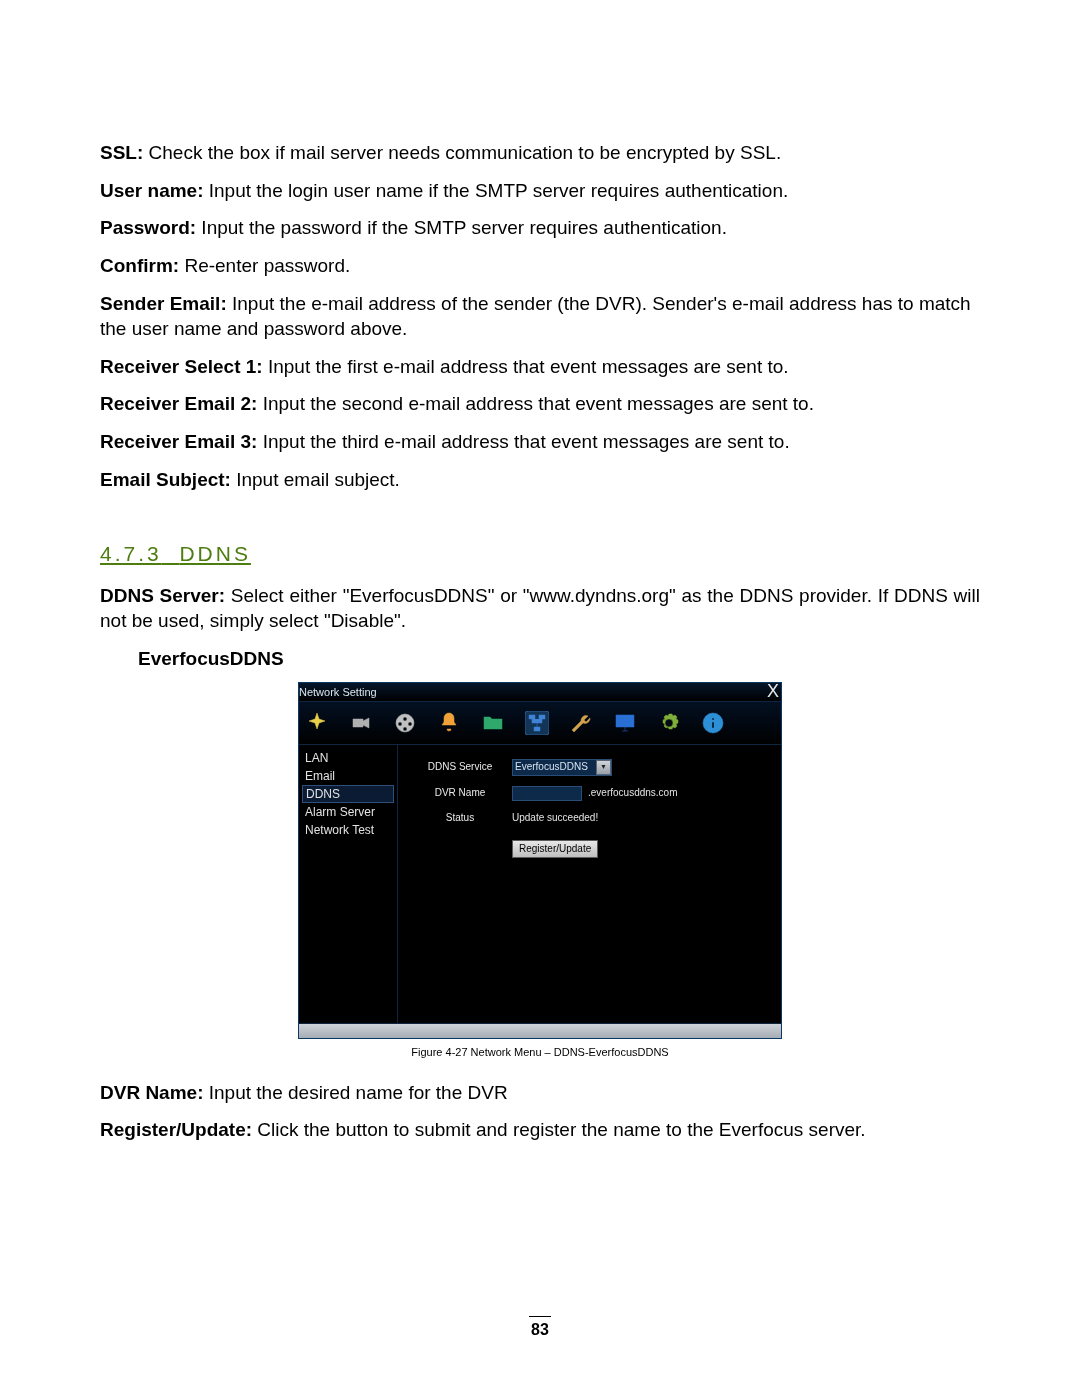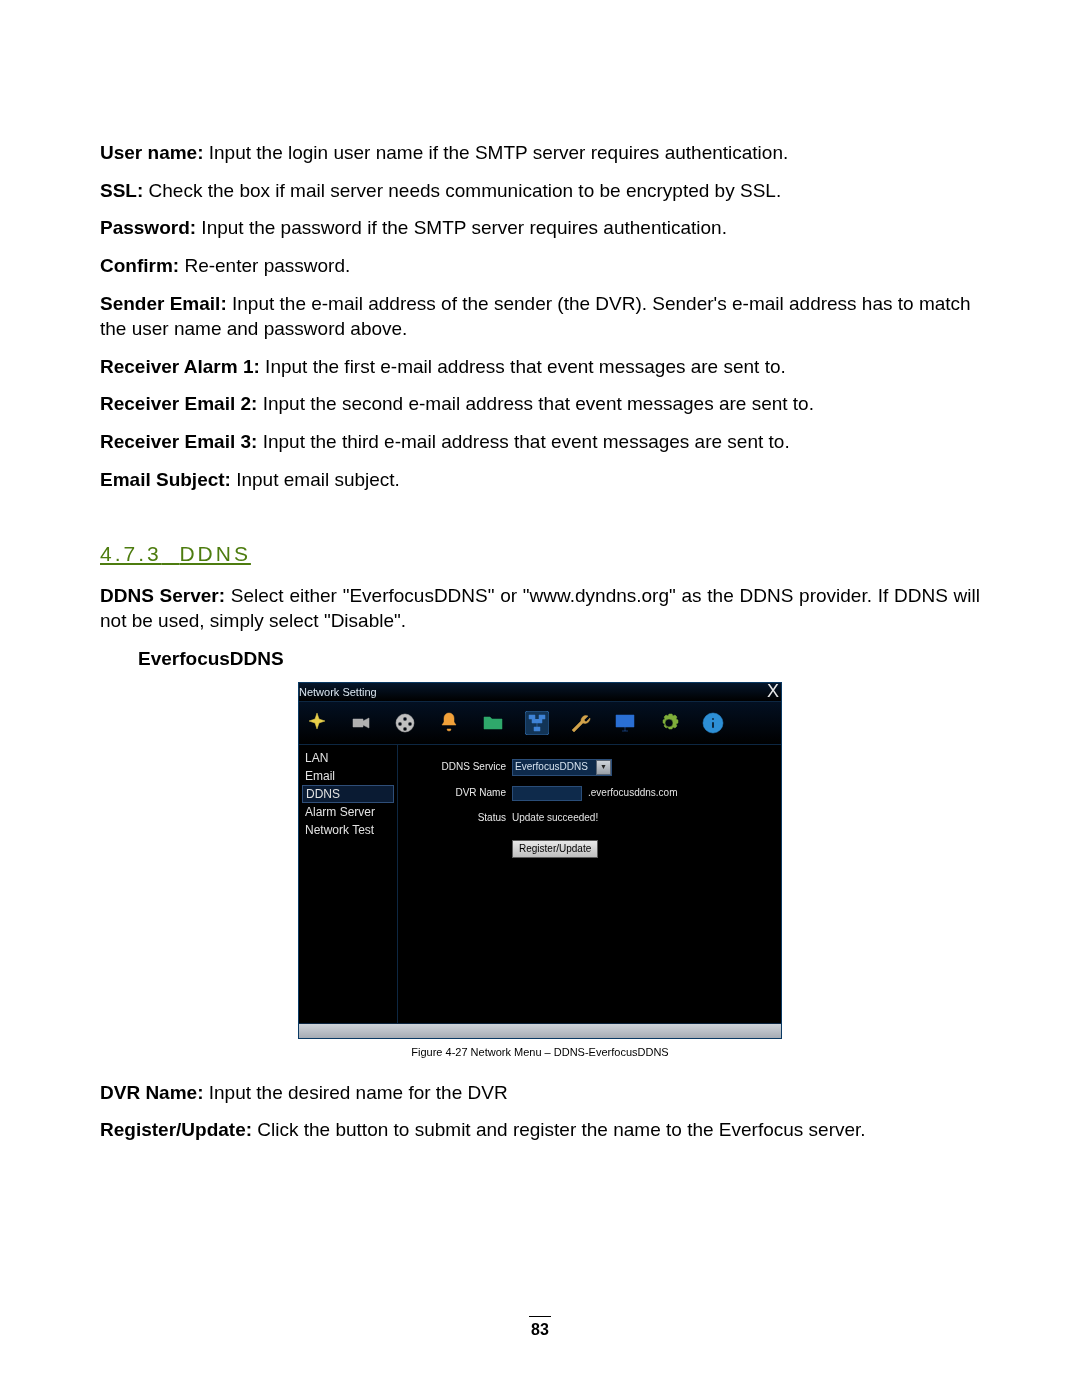--- a/index.html
+++ b/index.html
@@ -107,21 +107,21 @@
     padding: 14px 16px;
   }
   .dvr-row {
     display: flex;
     align-items: center;
     margin-bottom: 10px;
     gap: 6px;
   }
   .dvr-label {
     width: 92px;
-    text-align: right;
+    text-align: center;
     color: #eaeaea;
     font-size: 10px;
   }
   .dvr-select {
     background: #0e2a4b;
     border: 1px solid #2a4d78;
     color: #d6e2ee;
     font-size: 10px;
     height: 15px;
     width: 94px;
@@ -191,36 +191,36 @@
     margin: 0 auto 2px auto;
   }
   .tb-icon { width: 24px; height: 24px; display:inline-block; }
 </style>
 </head>
 <body>
 
 <div class="page">
 
   <div class="para">
+    <b>SSL:</b><span> Check the box if mail server needs communication to be encrypted by SSL.</span>
+  </div>
+  <div class="para">
     <b>User name:</b><span> Input the login user name if the SMTP server requires authentication.</span>
   </div>
   <div class="para">
-    <b>SSL:</b><span> Check the box if mail server needs communication to be encrypted by SSL.</span>
-  </div>
-  <div class="para">
     <b>Password:</b><span> Input the password if the SMTP server requires authentication.</span>
   </div>
   <div class="para">
     <b>Confirm:</b><span> Re-enter password.</span>
   </div>
   <div class="para">
     <b>Sender Email:</b><span> Input the e-mail address of the sender (the DVR). Sender's e-mail address has to match the user name and password above.</span>
   </div>
   <div class="para">
-    <b>Receiver Alarm 1:</b><span> Input the first e-mail address that event messages are sent to.</span>
+    <b>Receiver Select 1:</b><span> Input the first e-mail address that event messages are sent to.</span>
   </div>
   <div class="para">
     <b>Receiver Email 2:</b><span> Input the second e-mail address that event messages are sent to.</span>
   </div>
   <div class="para">
     <b>Receiver Email 3:</b><span> Input the third e-mail address that event messages are sent to.</span>
   </div>
   <div class="para">
     <b>Email Subject:</b><span> Input email subject.</span>
   </div>

